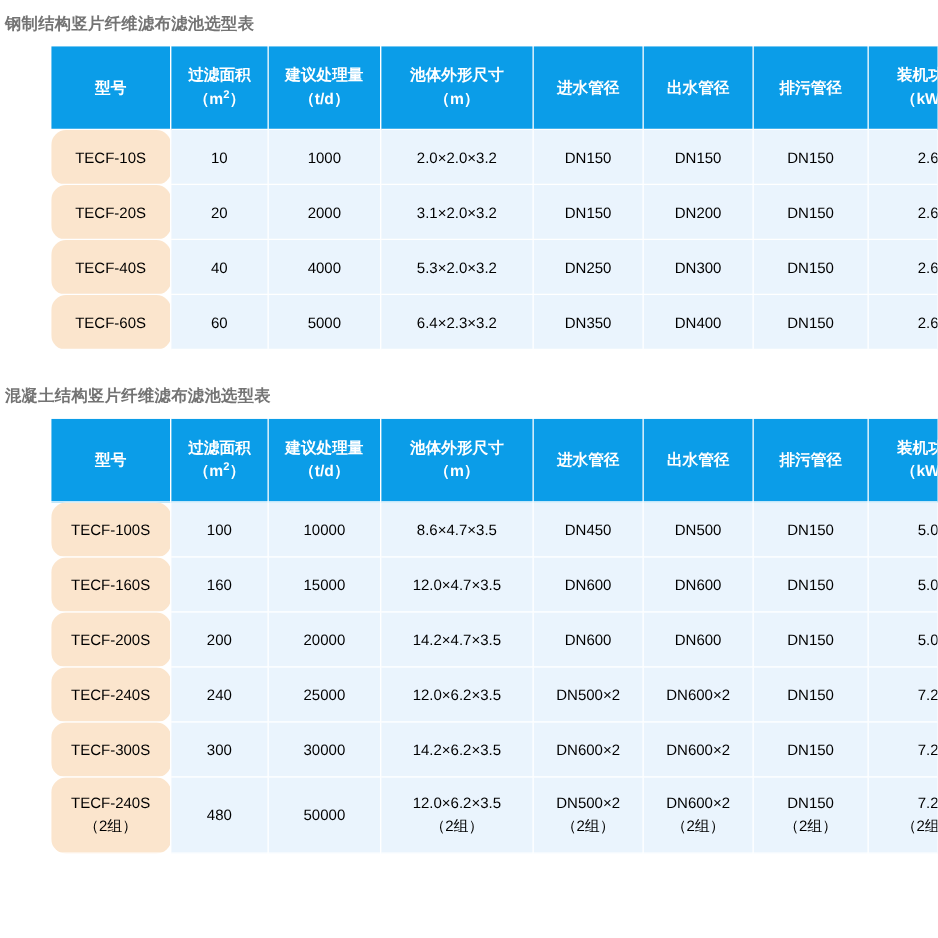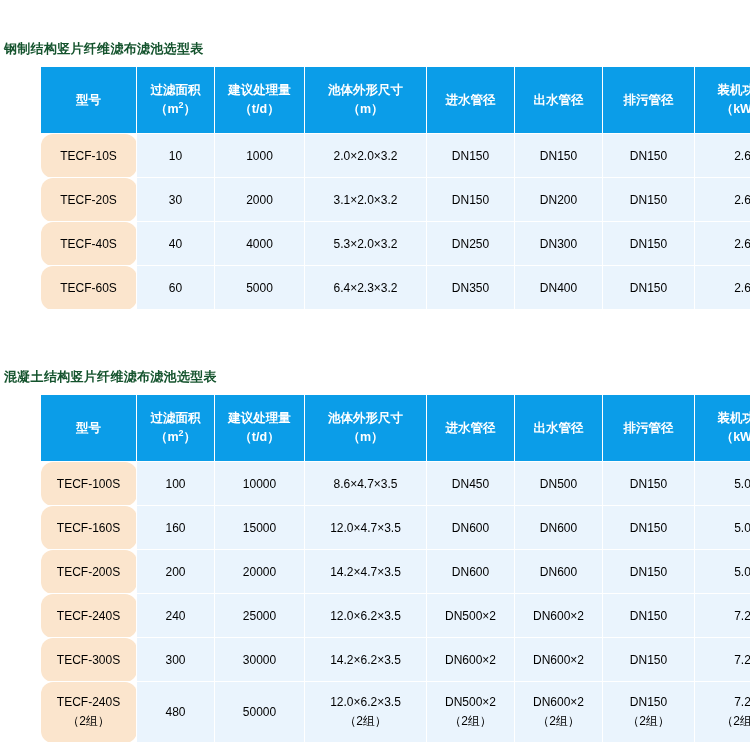--- a/index.html
+++ b/index.html
@@ -16,24 +16,23 @@
     overflow: hidden;
   }
   .page {
     width: 750px;
     box-sizing: border-box;
     padding: 0;
   }
   .section-title {
     font-size: 13px;
     font-weight: bold;
-    color: #14532d;
+    color: #737373;
     padding: 10px 4px 8px 4px;
     letter-spacing: 0.3px;
-    margin-top: 30px;
   }
   .table-wrap {
     width: 750px;
     padding-left: 40px;
   }
   table.spec {
     border-collapse: collapse;
     width: 750px;
     table-layout: fixed;
   }
@@ -141,21 +140,21 @@
           <td>10</td>
           <td>1000</td>
           <td>2.0×2.0×3.2</td>
           <td>DN150</td>
           <td>DN150</td>
           <td>DN150</td>
           <td>2.6</td>
         </tr>
         <tr>
           <td class="model">TECF-20S</td>
-          <td>30</td>
+          <td>20</td>
           <td>2000</td>
           <td>3.1×2.0×3.2</td>
           <td>DN150</td>
           <td>DN200</td>
           <td>DN150</td>
           <td>2.6</td>
         </tr>
         <tr>
           <td class="model">TECF-40S</td>
           <td>40</td>

